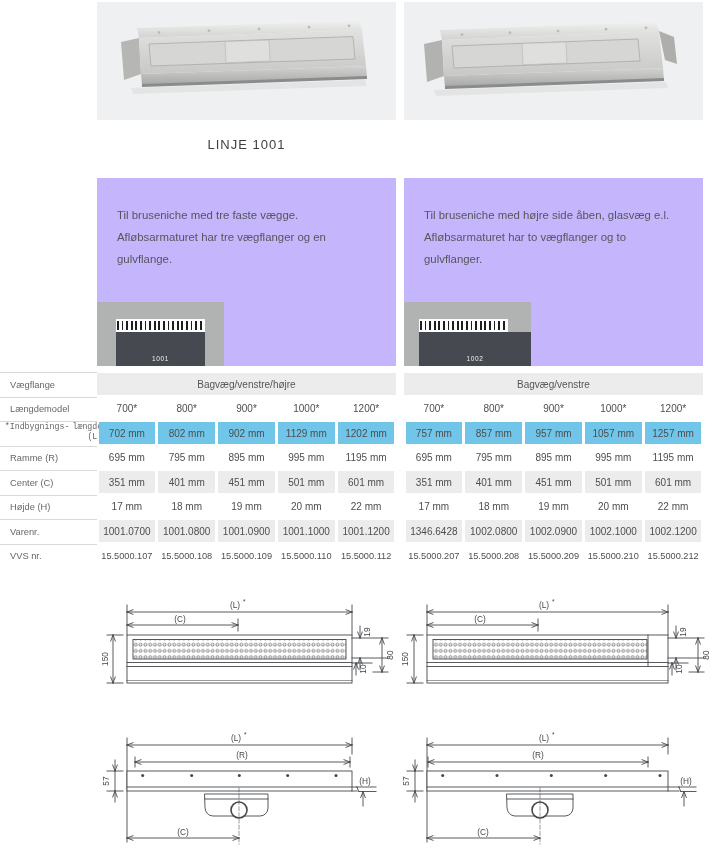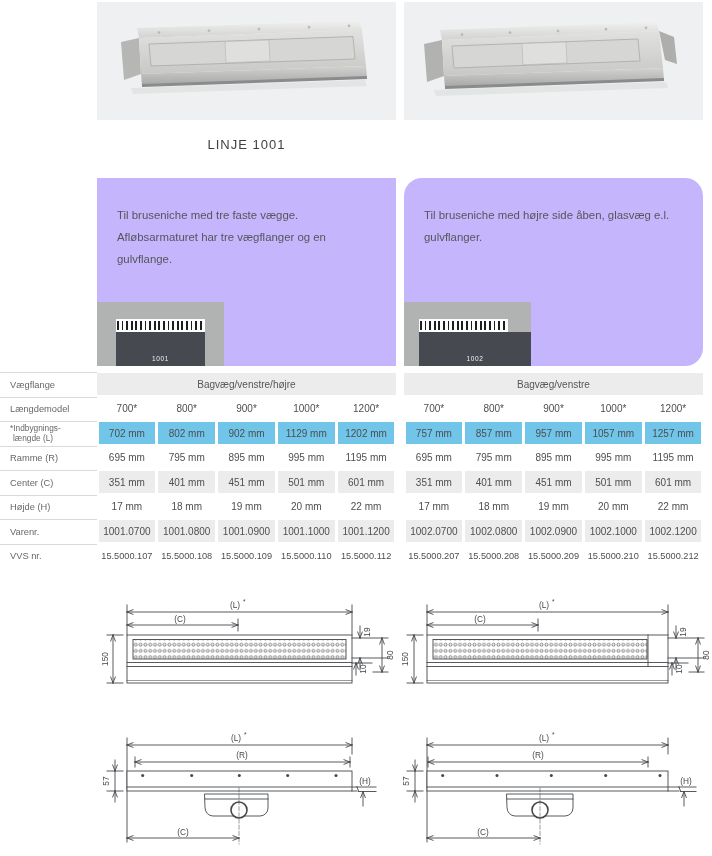--- a/index.html
+++ b/index.html
@@ -21,21 +21,21 @@
   .diag .grate{position:absolute;top:17px;height:13px;background:#ffffff;padding:2px 1px;box-sizing:border-box;}
   .diag .grate .bars{height:100%;background:repeating-linear-gradient(90deg,#1e1e1e 0 1.8px,transparent 1.8px 4.6px);}
   .diag .block{position:absolute;top:30px;bottom:0;background:#46494f;display:flex;align-items:flex-end;
                justify-content:center;color:#f2f2f2;font-size:6.5px;letter-spacing:.6px;padding-bottom:4px;box-sizing:border-box;}
 
   
   .spec{position:absolute;left:0;top:372px;width:712px;height:196px;}
   .speclabels{position:absolute;left:0;top:0;width:97px;text-align:right;}
   .slabel{height:24.5px;box-sizing:border-box;border-top:1px solid #d9d9d9;display:flex;align-items:center;
           padding-left:10px;font-size:9.3px;color:#66676b;}
-  .slabel.two{flex-direction:column;align-items:flex-start;justify-content:center;font-size:8.3px;line-height:9.5px;}
+  .slabel.two{flex-direction:row;align-items:flex-start;justify-content:center;font-size:8.3px;line-height:9.5px;font-family:Liberation Mono, monospace;}
   .slabel.two .l2{padding-left:3px;}
   .tblvals{position:absolute;top:1px;width:299px;}
   .trow{height:22px;margin-bottom:2.5px;display:flex;}
   .trow.bandrow{background:#ececec;align-items:center;justify-content:center;font-size:10px;color:#55565a;}
   .cell{flex:1;margin:0 1.5px;display:flex;align-items:center;justify-content:center;
         font-size:10px;color:#4d4e52;white-space:nowrap;}
   .cell.blue{background:#70c5e8;}
   .cell.gray{background:#ececec;}
   .trow.vvsrow .cell{font-size:9.2px;margin:0 .5px;}
 
@@ -121,23 +121,24 @@
     <div class="diag">
       <div class="grate" style="left:19px;width:89px;">
           <div class="bars"></div>
         </div>
       <div class="block" style="left:19px;width:89px;">
         <span>1001</span>
       </div>
     </div>
   </div>
 
-  <div class="desc" style="left:404px;border-radius:18px;">
+  <div class="desc" style="left:404px;">
     <div class="text">
       <div>Til bruseniche med højre side åben, glasvæg e.l.</div>
+      <div>Afløbsarmaturet har to vægflanger og to</div>
       <div>gulvflanger.</div>
     </div>
     <div class="diag">
       <div class="grate" style="left:15px;width:89px;">
           <div class="bars"></div>
         </div>
       <div class="block" style="left:15px;right:0;">
         <span>1002</span>
       </div>
     </div>
@@ -242,21 +243,21 @@
         <span class="cell gray">601 mm</span>
       </div>
       <div class="trow">
         <span class="cell">17 mm</span>
         <span class="cell">18 mm</span>
         <span class="cell">19 mm</span>
         <span class="cell">20 mm</span>
         <span class="cell">22 mm</span>
       </div>
       <div class="trow">
-        <span class="cell gray">1002.0700</span>
+        <span class="cell gray">1346.6428</span>
         <span class="cell gray">1002.0800</span>
         <span class="cell gray">1002.0900</span>
         <span class="cell gray">1002.1000</span>
         <span class="cell gray">1002.1200</span>
       </div>
       <div class="trow vvsrow">
         <span class="cell">15.5000.207</span>
         <span class="cell">15.5000.208</span>
         <span class="cell">15.5000.209</span>
         <span class="cell">15.5000.210</span>

